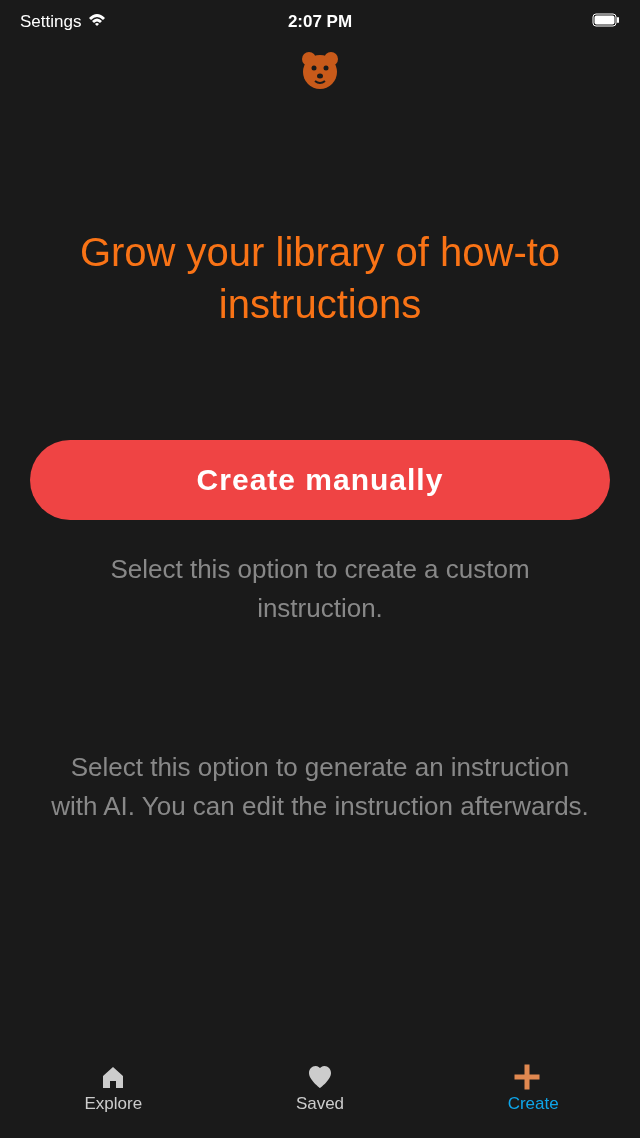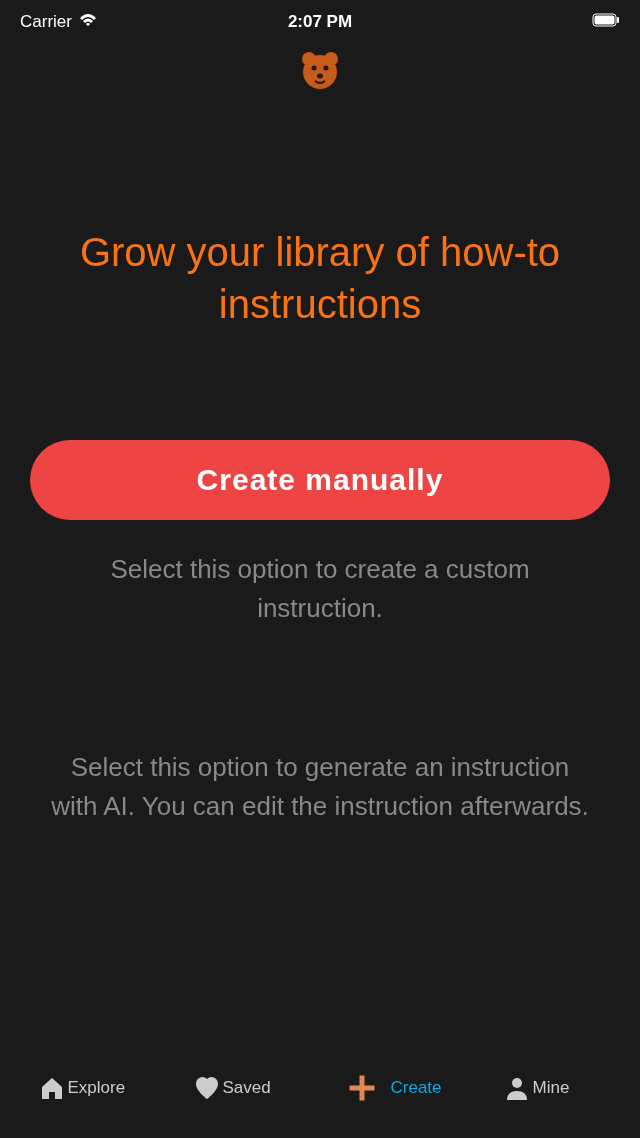--- a/index.html
+++ b/index.html
@@ -98,25 +98,26 @@
       left: 0;
       right: 0;
       height: 90px;
       display: flex;
       justify-content: space-around;
       align-items: center;
       padding: 0 10px 10px 10px;
     }
     .tab-item {
       display: flex;
-      flex-direction: row;
+      flex-direction: column;
       align-items: center;
       gap: 2px;
       cursor: pointer;
       width: 100px;
+      justify-content: flex-end;
     }
     .tab-icon {
       height: 30px;
       display: flex;
       align-items: center;
       justify-content: center;
     }
     .tab-icon svg {
       width: 28px;
       height: 28px;
@@ -134,21 +135,21 @@
     }
     .tab-item.active .plus-line {
       fill: #e08850;
     }
   </style>
 </head>
 <body>
 
 <div class="status-bar">
   <div class="status-left">
-    <span>Carrier</span>
+    <span>Settings</span>
     <span class="wifi-icon">
       <svg viewBox="0 0 20 16">
         <path d="M10 14 L8 12 Q10 10 12 12 Z M5 9 Q10 4 15 9 L13 11 Q10 8 7 11 Z M2 6 Q10 -2 18 6 L16 8 Q10 2 4 8 Z" fill="#fff"></path>
       </svg>
     </span>
   </div>
   <div class="status-center">2:07 PM</div>
   <div class="status-right">
     <span class="battery-icon">
       <svg viewBox="0 0 28 14">
@@ -209,23 +210,14 @@
   <div class="tab-item active">
     <span class="tab-icon">
       <svg viewBox="0 0 28 28">
         <rect class="plus-line" x="12" y="2" width="4" height="24" fill="#e08850"></rect>
         <rect class="plus-line" x="2" y="12" width="24" height="4" fill="#e08850"></rect>
       </svg>
     </span>
     <span class="tab-label">Create</span>
   </div>
 
-  <div class="tab-item">
-    <span class="tab-icon">
-      <svg viewBox="0 0 28 28" fill="#ccc">
-        <circle cx="14" cy="9" r="5"></circle>
-        <path d="M4 26 C4 20 8 17 14 17 C20 17 24 20 24 26 Z"></path>
-      </svg>
-    </span>
-    <span class="tab-label">Mine</span>
-  </div>
 
 </div>
 
 </body></html>

